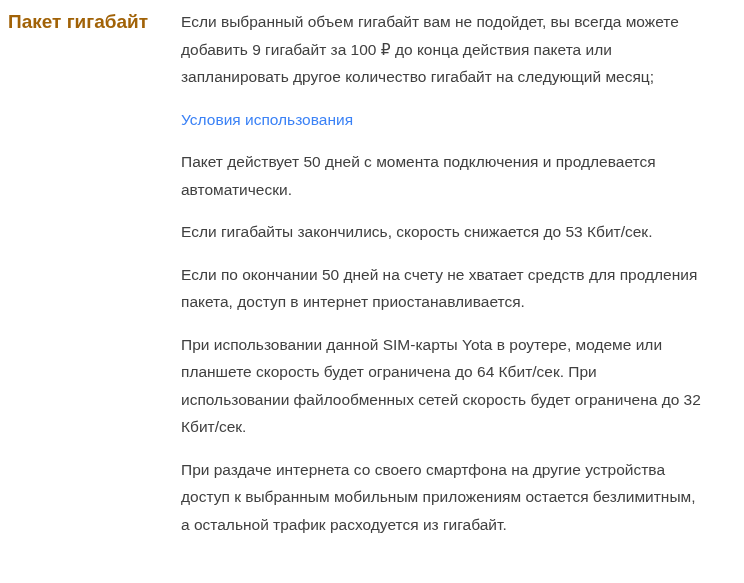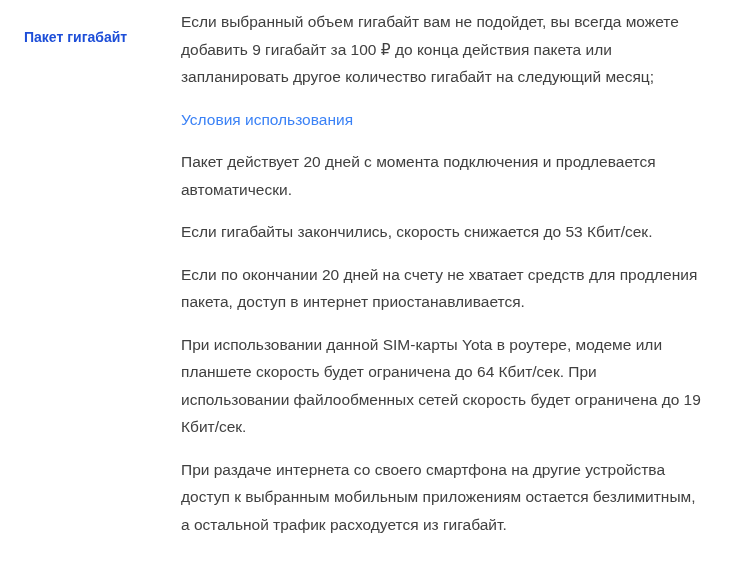--- a/index.html
+++ b/index.html
@@ -20,25 +20,25 @@
     align-items: flex-start;
     padding-top: 8px;
   }
   .left-col {
     width: 181px;
     flex: 0 0 181px;
     box-sizing: border-box;
     padding-left: 8px;
   }
   .title {
-    margin: 16px;
-    font-size: 14px;
+    margin: 0;
+    font-size: 19px;
     line-height: 27.5px;
     font-weight: 700;
-    color: #1d4ed8;
+    color: #a16207;
   }
   .right-col {
     flex: 1 1 auto;
     max-width: 520px;
     color: #404040;
     font-size: 15.5px;
     line-height: 27.5px;
   }
   .right-col p {
     margin: 0 0 15px 0;
@@ -56,25 +56,25 @@
     <div class="left-col">
       <h2 class="title">Пакет гигабайт</h2>
     </div>
 
     <div class="right-col">
 
       <p>Если выбранный объем гигабайт вам не подойдет, вы всегда можете добавить 9 гигабайт за 100 ₽ до конца действия пакета или запланировать другое количество гигабайт на следующий месяц;</p>
 
       <p class="muted">Условия использования</p>
 
-      <p>Пакет действует 20 дней с момента подключения и продлевается автоматически.</p>
+      <p>Пакет действует 50 дней с момента подключения и продлевается автоматически.</p>
 
       <p>Если гигабайты закончились, скорость снижается до 53 Кбит/сек.</p>
 
-      <p>Если по окончании 20 дней на счету не хватает средств для продления пакета, доступ в интернет приостанавливается.</p>
+      <p>Если по окончании 50 дней на счету не хватает средств для продления пакета, доступ в интернет приостанавливается.</p>
 
-      <p>При использовании данной SIM-карты Yota в роутере, модеме или планшете скорость будет ограничена до 64 Кбит/сек. При использовании файлообменных сетей скорость будет ограничена до 19 Кбит/сек.</p>
+      <p>При использовании данной SIM-карты Yota в роутере, модеме или планшете скорость будет ограничена до 64 Кбит/сек. При использовании файлообменных сетей скорость будет ограничена до 32 Кбит/сек.</p>
 
       <p>При раздаче интернета со своего смартфона на другие устройства доступ к выбранным мобильным приложениям остается безлимитным, а остальной трафик расходуется из гигабайт.</p>
     </div>
 
   </div>
 </div>
 
 </body></html>

